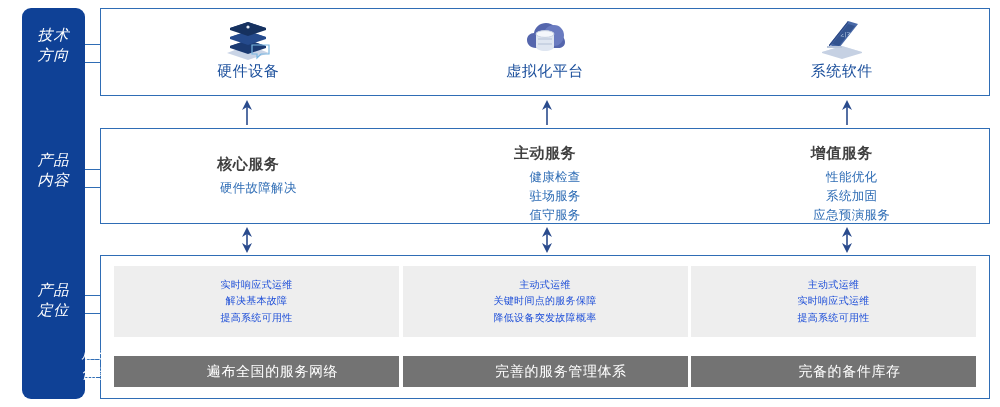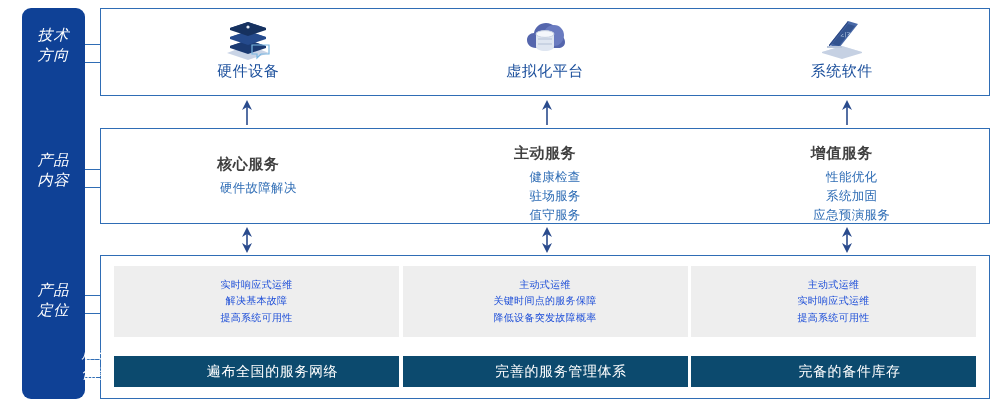--- a/index.html
+++ b/index.html
@@ -164,21 +164,21 @@
   }
   .grey-line {
     font-size: 10px;
     color: #1d4ed8;
     line-height: 1.62;
     letter-spacing: 0.3px;
   }
   .blue-bar {
     width: 285px;
     height: 31px;
-    background: #0c4a6e;
+    background: #737373;
     display: flex;
     align-items: center;
     justify-content: center;
     color: #ffffff;
     font-size: 14px;
     letter-spacing: 0.6px;
     box-sizing: border-box;
     padding-left: 32px;
   }
 

